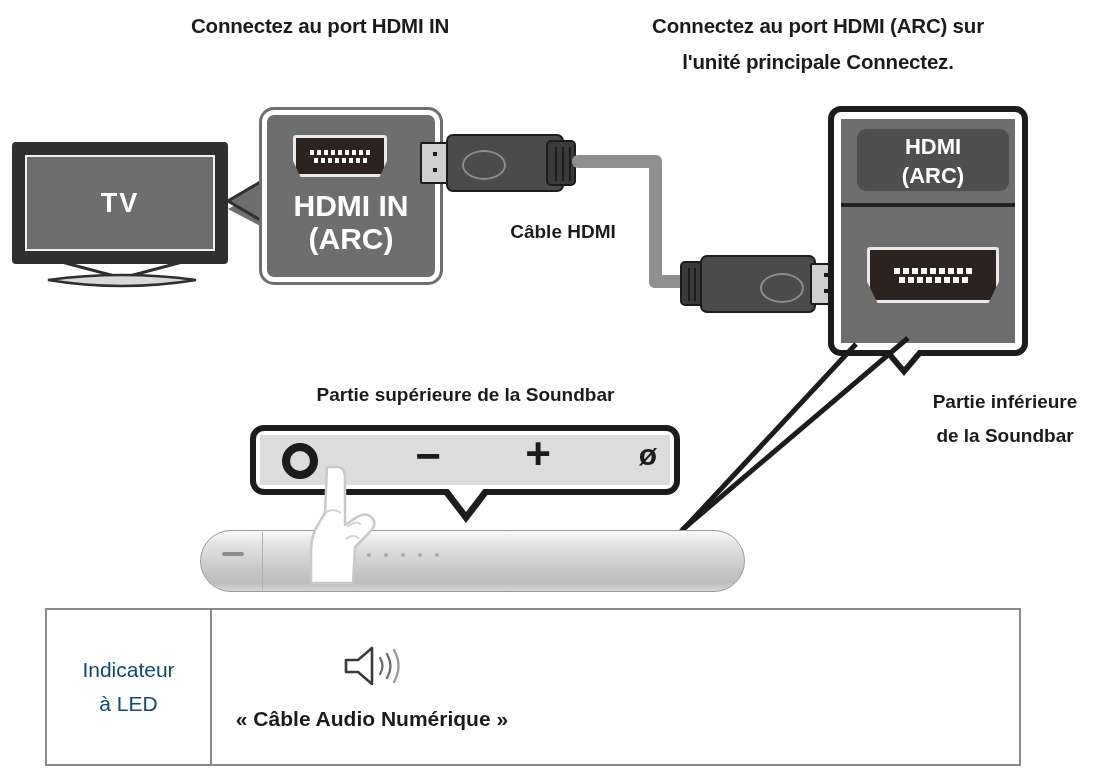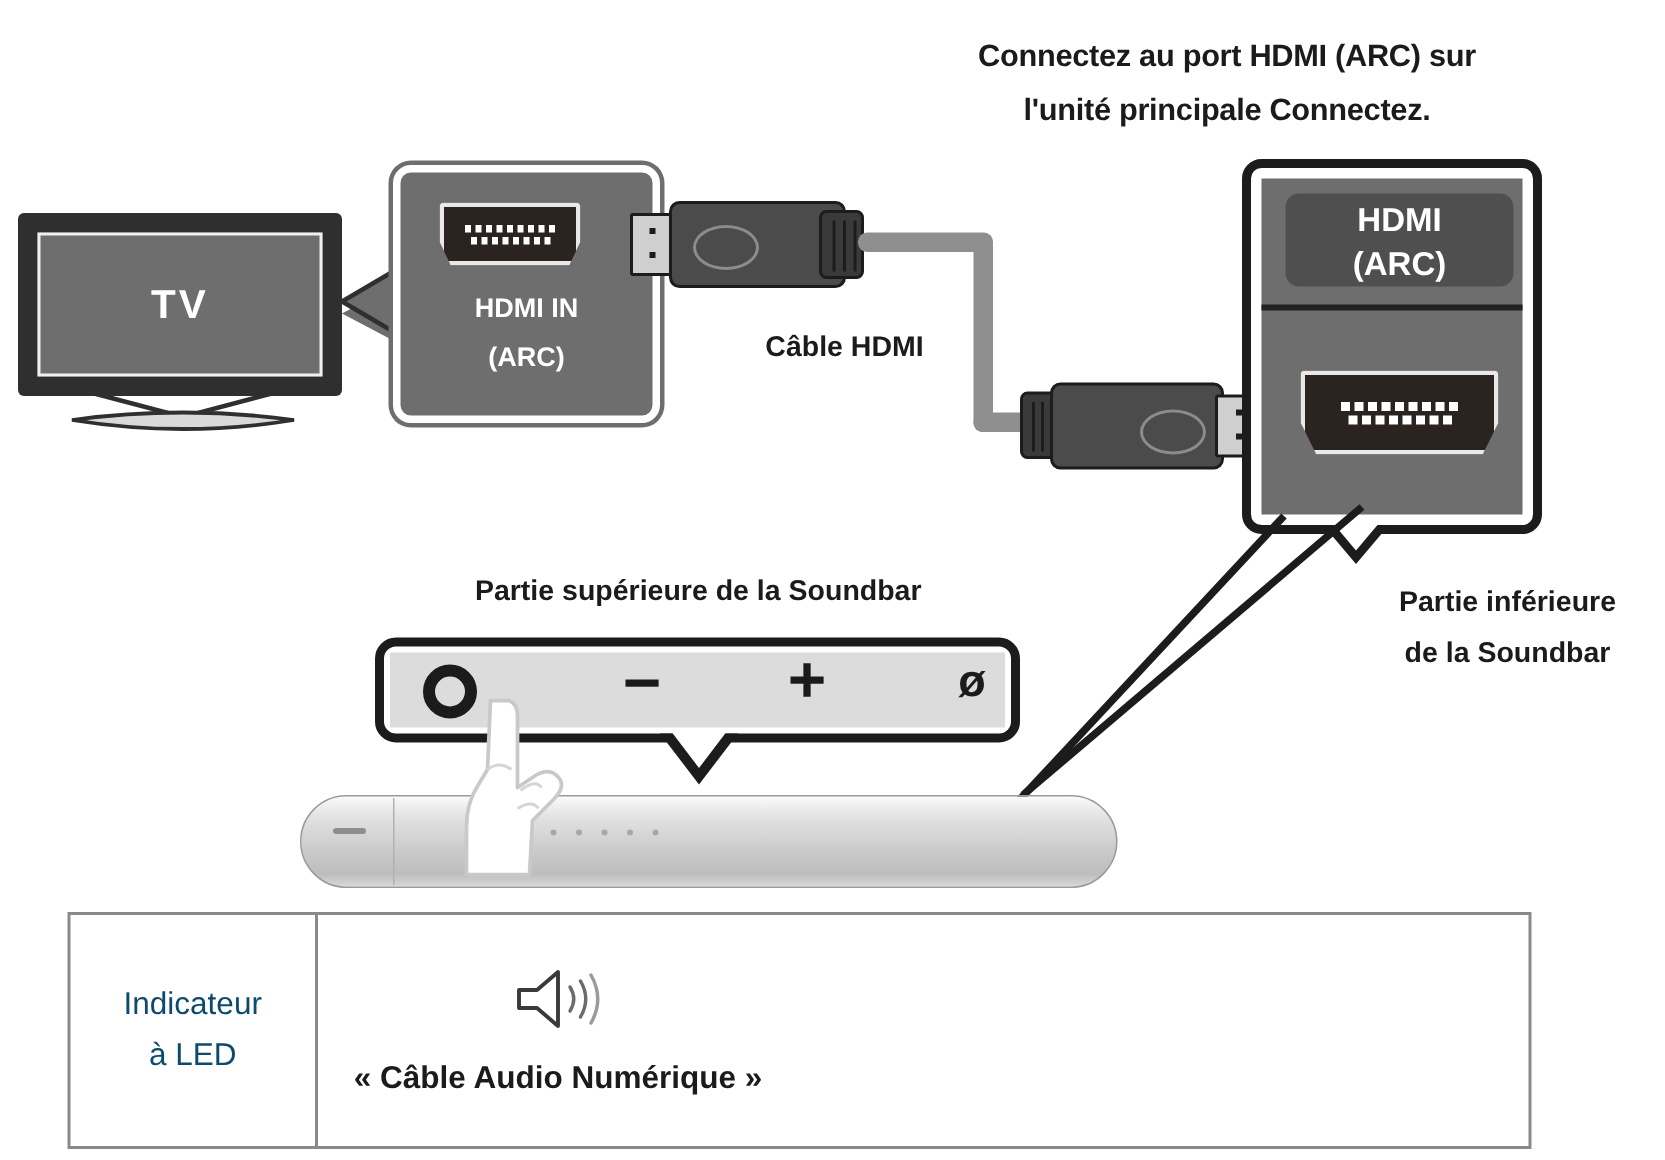--- a/index.html
+++ b/index.html
@@ -72,21 +72,21 @@
     border-radius: 12px;
     box-sizing: border-box;
     box-shadow: 0 0 0 3px #6e6e6e;
   }
   #left-callout-text {
     position: absolute;
     left: 0; right: 0; top: 74px;
     text-align: center;
     color: #ffffff;
     font-weight: bold;
-    font-size: 18px;
+    font-size: 30px;
     line-height: 33px;
   }
   
   #left-wedge {
     left: 228px; top: 190px;
     width: 0; height: 0;
     border-top: 19px solid transparent;
     border-bottom: 19px solid transparent;
     border-right: 36px solid #6e6e6e;
   }
@@ -376,23 +376,24 @@
     margin-top: 18px;
     white-space: nowrap;
   }
 </style>
 </head>
 <body>
 
 <div id="stage">
 
   <div class="abs caption" style="left:130px; top:8px; width:380px;">
-  </div>
-
-  <div class="abs caption" style="left:608px; top:8px; width:420px;margin-top:12px;">
+    <div>Connectez au port HDMI IN</div>
+  </div>
+
+  <div class="abs caption" style="left:608px; top:8px; width:420px;">
     <div>Connectez au port HDMI (ARC) sur</div>
     <div>l'unité principale Connectez.</div>
   </div>
 
   <div class="abs" id="tv-frame">
     <div id="tv-inner">
       <span id="tv-label">TV</span>
     </div>
   </div>
 

